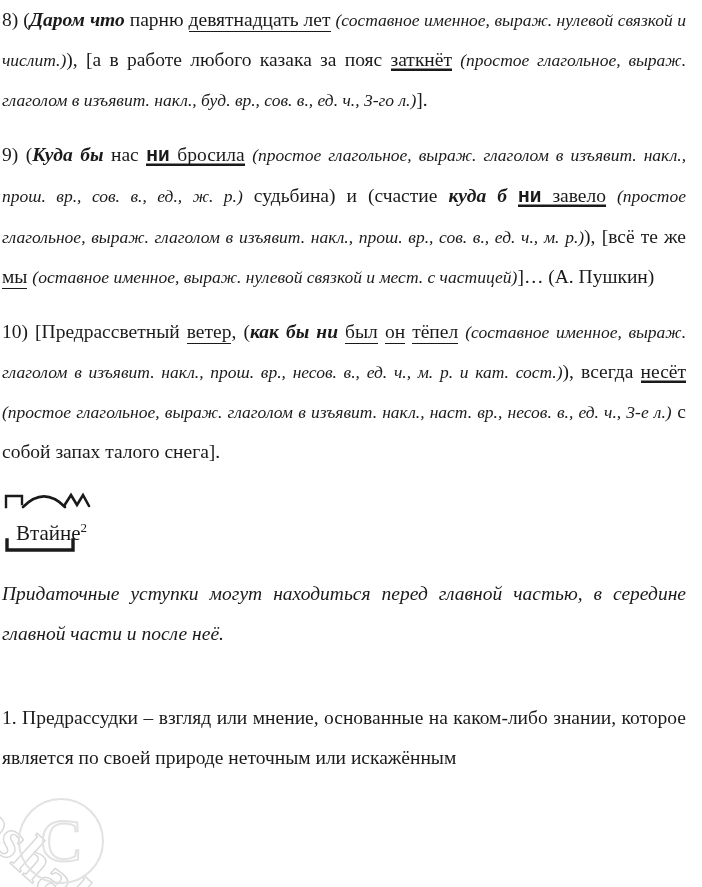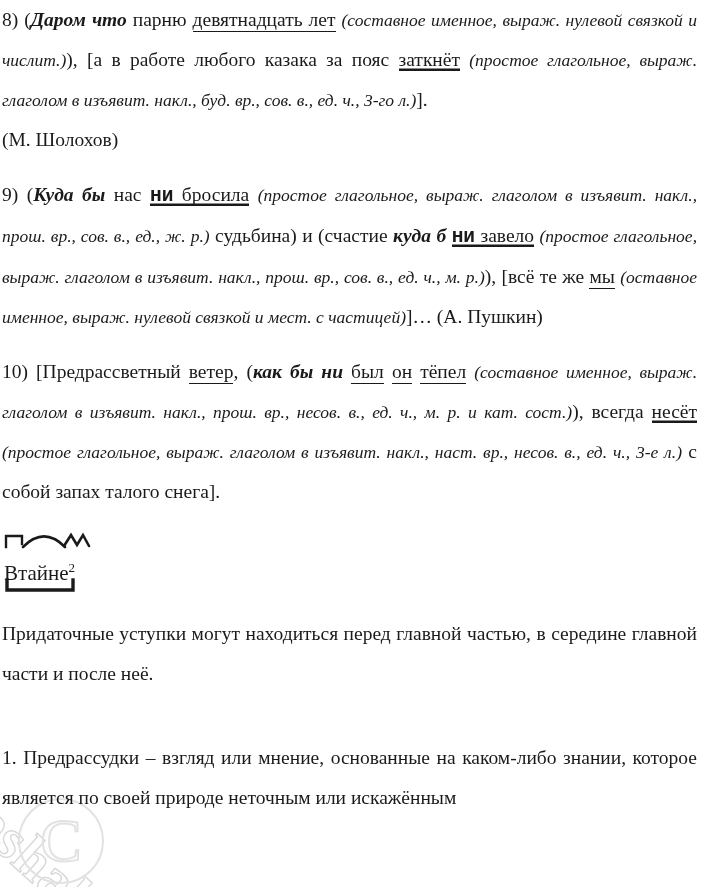--- a/index.html
+++ b/index.html
@@ -12,21 +12,21 @@
     height: 887px;
     position: relative;
     overflow: hidden;
     font-family: "Liberation Serif", "DejaVu Serif", serif;
     color: #1a1a1a;
   }
 
   #page {
     position: absolute;
     inset: 0;
-    padding: 0 5px 0 2px;
+    padding: 0 16px 0 2px;
     box-sizing: border-box;
     z-index: 2;
   }
 
   
   #watermark {
     position: absolute;
     left: 0;
     top: 720px;
     width: 230px;
@@ -82,21 +82,21 @@
     text-indent: 0;
     -webkit-hyphens: none;
     hyphens: none;
   }
   .para.last-left { text-align: left; }
 
   .gap-sm { height: 15px; }
   .gap-md { height: 22px; }
 
   
-  .it   { }
+  .it   { font-style: italic; }
   .bi   { font-style: italic; font-weight: bold; }
   .bold { font-weight: bold; font-family: Liberation Mono, monospace; }
 
   
   .cm {
     font-style: italic;
     font-size: 17.5px;
   }
 
   
@@ -115,21 +115,21 @@
 
   
   #morph-block {
     position: relative;
     height: 66px;
     margin: 6px 0 0 2px;
     width: 110px;
   }
   #morph-word {
     position: absolute;
-    left: 0;
+    left: 12px;
     top: 22px;
     font-size: 21px;
     line-height: 26px;
     white-space: nowrap;
   }
   #morph-word .sup {
     font-size: 13px;
     vertical-align: super;
   }
   #morph-svg {
@@ -152,23 +152,20 @@
 <div id="watermark">
   <div class="wm-text">reshak.ru</div>
   <div class="wm-c"></div>
 </div>
 
 <div id="page">
 
   <p class="para">
     <span>8) (</span><span class="bi">Даром что</span><span> парню </span><span class="u1">девятнадцать лет</span> <span class="cm">(составное именное, выраж. нулевой связкой и числит.)</span><span>), [а в работе любого казака за пояс </span><span class="u2">заткнёт</span> <span class="cm">(простое глагольное, выраж. глаголом в изъявит. накл., буд. вр., сов. в., ед. ч., 3-го л.)</span><span>].</span>
   </p>
-  <p class="para last-left">
-    <span>(М. Шолохов)</span>
-  </p>
 
   <div class="gap-sm"></div>
 
   <p class="para">
     <span>9) (</span><span class="bi">Куда бы</span><span> нас </span><span class="u2"><span class="bold">ни</span> бросила</span> <span class="cm">(простое глагольное, выраж. глаголом в изъявит. накл., прош. вр., сов. в., ед., ж. р.)</span><span> судьбина) и (счастие </span><span class="bi">куда б</span> <span class="u2"><span class="bold">ни</span> завело</span> <span class="cm">(простое глагольное, выраж. глаголом в изъявит. накл., прош. вр., сов. в., ед. ч., м. р.)</span><span>), [всё те же </span><span class="u1">мы</span> <span class="cm">(оставное именное, выраж. нулевой связкой и мест. с частицей)</span><span>]… (А. Пушкин)</span>
   </p>
 
   <div class="gap-sm"></div>
 
   <p class="para">

